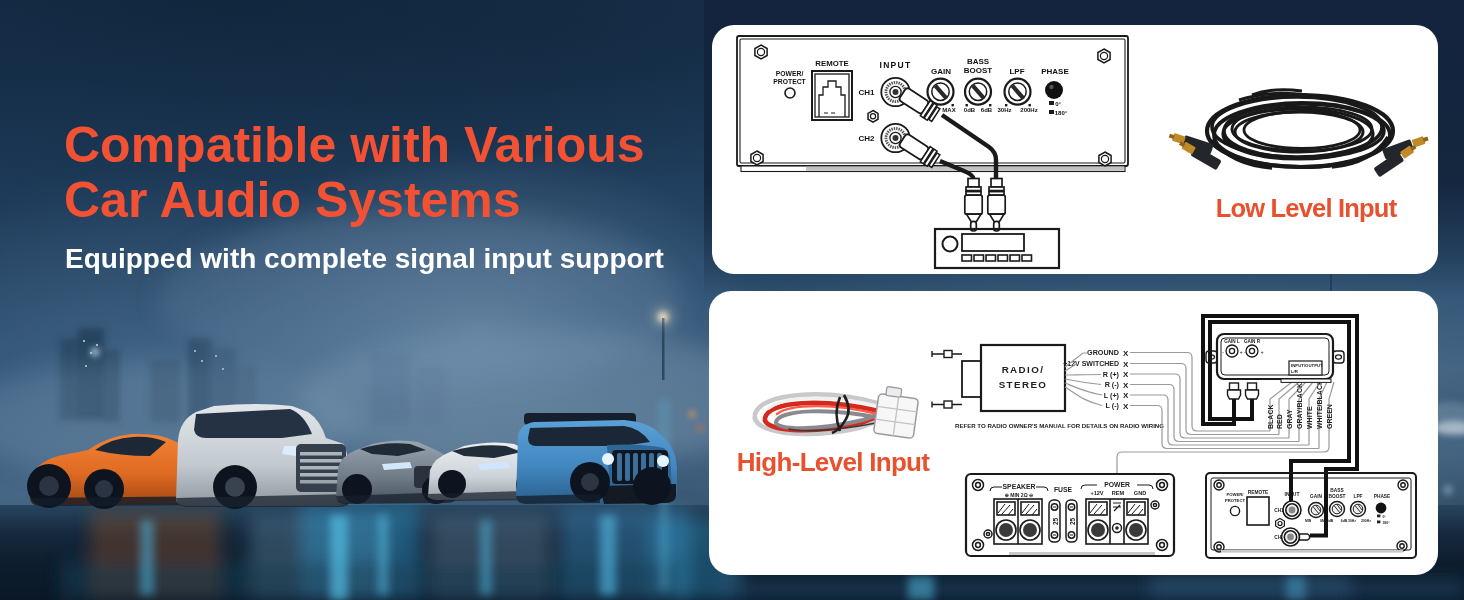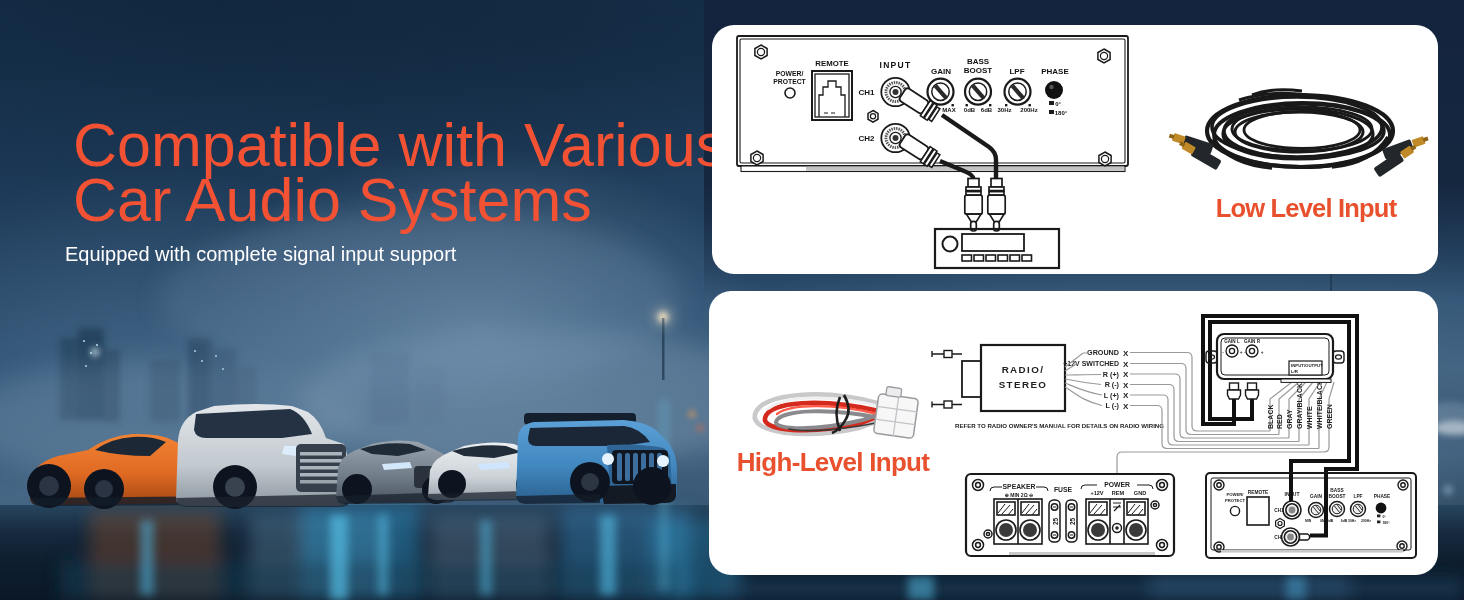--- a/index.html
+++ b/index.html
@@ -11,22 +11,22 @@
 radial-gradient(ellipse 420px 260px at 480px 330px, rgba(150,180,205,0.45), rgba(150,180,205,0) 70%),
 radial-gradient(ellipse 500px 300px at 150px 380px, rgba(110,145,175,0.35), rgba(110,145,175,0) 70%),
 radial-gradient(ellipse 700px 350px at 1100px 420px, rgba(120,150,180,0.30), rgba(120,150,180,0) 70%),
 radial-gradient(ellipse 900px 260px at 220px 0px, rgba(13,32,52,0.55), rgba(13,32,52,0) 75%),
 radial-gradient(ellipse 700px 200px at 550px 30px, rgba(17,38,60,0.45), rgba(17,38,60,0) 75%),
 linear-gradient(175deg, #16304c 0%, #1d3a58 28%, #2c4f71 52%, #40617f 68%, #35536f 80%, #142638 92%, #0c1b2b 100%);}
 .skytr{position:absolute;right:0;top:0;width:760px;height:300px;
 background:linear-gradient(180deg,#13233e 0%, #15273f 60%, rgba(21,39,63,0) 100%);}
 .road{position:absolute;left:0;top:505px;width:1464px;height:95px;
 background:linear-gradient(180deg, #27455f 0%, #16293d 30%, #0e1e2f 60%, #0a1727 100%);}
-.h1{position:absolute;left:64px;top:118px;color:#f25233;font-size:61px;font-weight:normal;line-height:55px;letter-spacing:0px;margin-left:9px;}
-.h2{position:absolute;left:65px;top:243px;color:#ffffff;font-size:20px;font-weight:normal;letter-spacing:0px;}
+.h1{position:absolute;left:64px;top:118px;color:#f25233;font-size:50px;font-weight:bold;line-height:55px;letter-spacing:0px;}
+.h2{position:absolute;left:65px;top:243px;color:#ffffff;font-size:28px;font-weight:bold;letter-spacing:0px;}
 .panel{position:absolute;background:#ffffff;border-radius:22px;}
 #p1{left:712px;top:25px;width:726px;height:249px;}
 #p2{left:709px;top:291px;width:729px;height:284px;}
 </style>
 </head>
 <body>
 <div id="stage">
   <div class="bg">
     <div class="sky"></div>
     <div class="skytr"></div>

